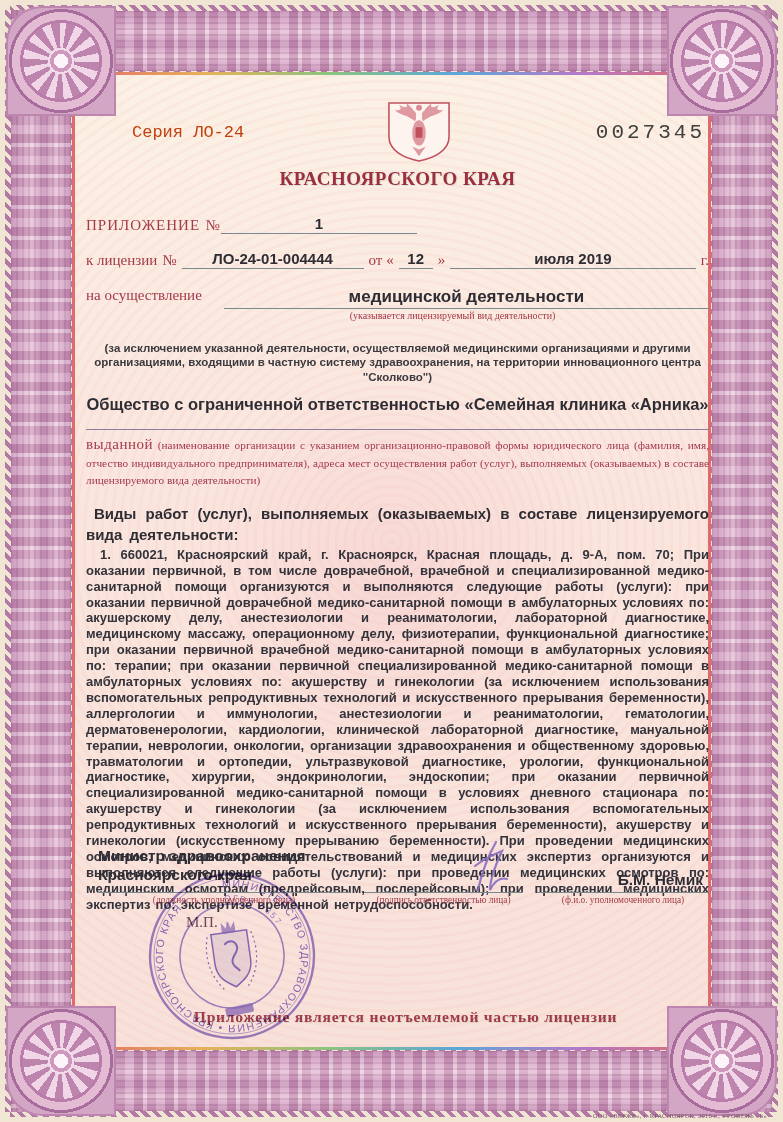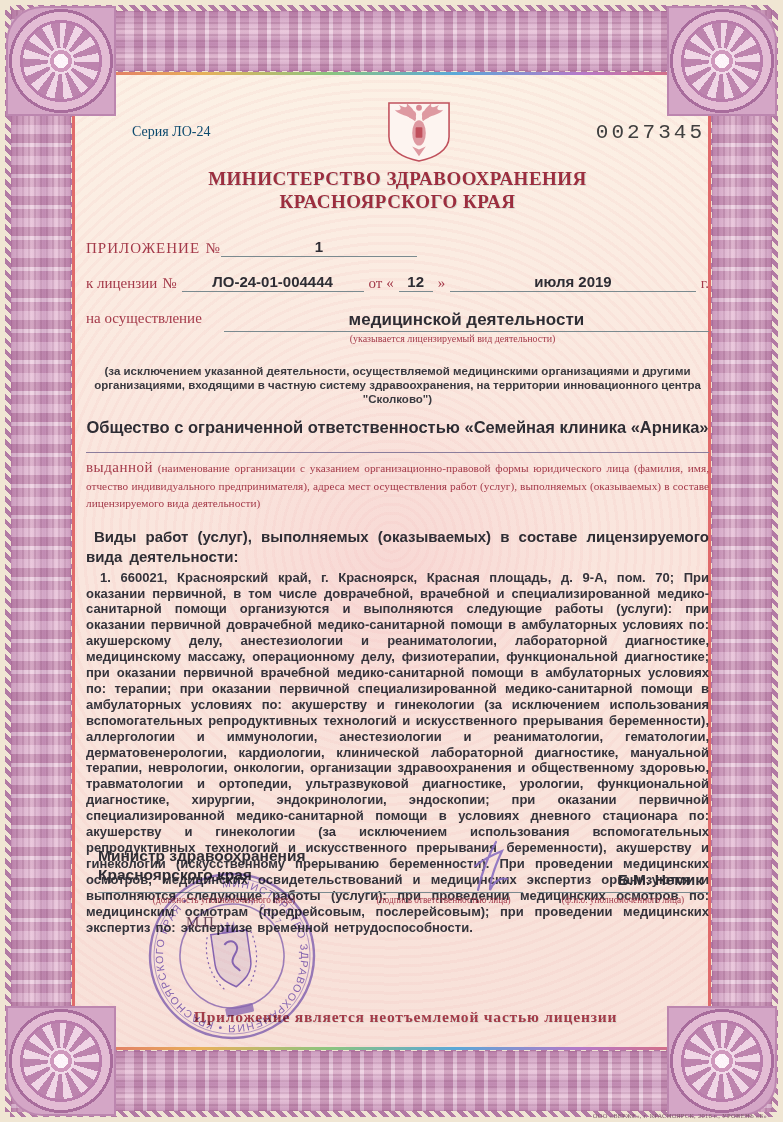--- a/index.html
+++ b/index.html
@@ -40,21 +40,21 @@
   .rainbow{position:absolute;inset:72px;z-index:2;border:3px solid;
     border-image:linear-gradient(90deg,#e06a6a,#e8b05a 20%,#8cc47e 40%,#5aa8d8 60%,#b678c8 80%,#e06a6a) 1;}
   .inner-paper{position:absolute;inset:75px;z-index:1;
     background:
       radial-gradient(circle 300px at 50% 52%, rgba(243,183,190,.30), rgba(0,0,0,0) 70%),
       repeating-radial-gradient(circle at 50% 48%, rgba(238,168,168,.10) 0 3px, rgba(0,0,0,0) 3px 9px),
       linear-gradient(180deg,#fcf1e5,#fae6de 40%,#f8e1d9);}
   
   .content{position:absolute;left:86px;right:74px;top:78px;bottom:78px;z-index:4;color:#34333b;}
   .row-series{display:flex;align-items:center;margin-top:22px;}
-  .series{flex:1;padding-left:46px;font-family:Liberation Serif, serif;font-size:14px;color:#0c4a6e;}
+  .series{flex:1;padding-left:46px;font-family:Liberation Mono, monospace;font-size:17px;color:#c2410c;}
   .serial{flex:1;text-align:right;padding-right:4px;font-family:"Liberation Mono",monospace;
           font-size:21px;letter-spacing:3px;color:#404040;}
   .ministry{text-align:center;margin-top:4px;font-family:"Liberation Serif",serif;font-weight:bold;
             font-size:19px;line-height:1.2;color:#9c2e3f;letter-spacing:.5px;
             text-shadow:1px 1px 0 rgba(60,160,150,.18);}
   .lbl{font-family:"Liberation Serif",serif;color:#a43a4a;font-size:15px;}
   .field{display:inline-block;border-bottom:1px solid #7a8a8f;text-align:center;
          font-weight:bold;font-size:15px;color:#2e2d34;padding-bottom:1px;vertical-align:bottom;}
   .annex-row{margin-top:24px;letter-spacing:1px;}
   .annex-row .field{width:196px;letter-spacing:0;}
@@ -127,21 +127,20 @@
             <circle cx="44" cy="15" r="4"></circle>
           <path d="M30 48 L37 58 L44 48 L37 51 Z"></path>
         </g>
         <circle cx="37" cy="8" r="3" fill="#d98a94"></circle>
         <rect x="33.5" y="28" width="7" height="11" rx="1" fill="#c0505c"></rect>
       </svg>
       <div class="serial">0027345</div>
     </div>
 
     <div class="ministry">
-      <div>МИНИСТЕРСТВО ЗДРАВООХРАНЕНИЯ</div>
       <div>КРАСНОЯРСКОГО КРАЯ</div>
     </div>
 
     <div class="annex-row">
       <span class="lbl">ПРИЛОЖЕНИЕ</span>
       <span class="lbl">№</span><span class="field">1</span>
     </div>
 
     <div class="license-row">
       <span class="lbl">к лицензии</span>

